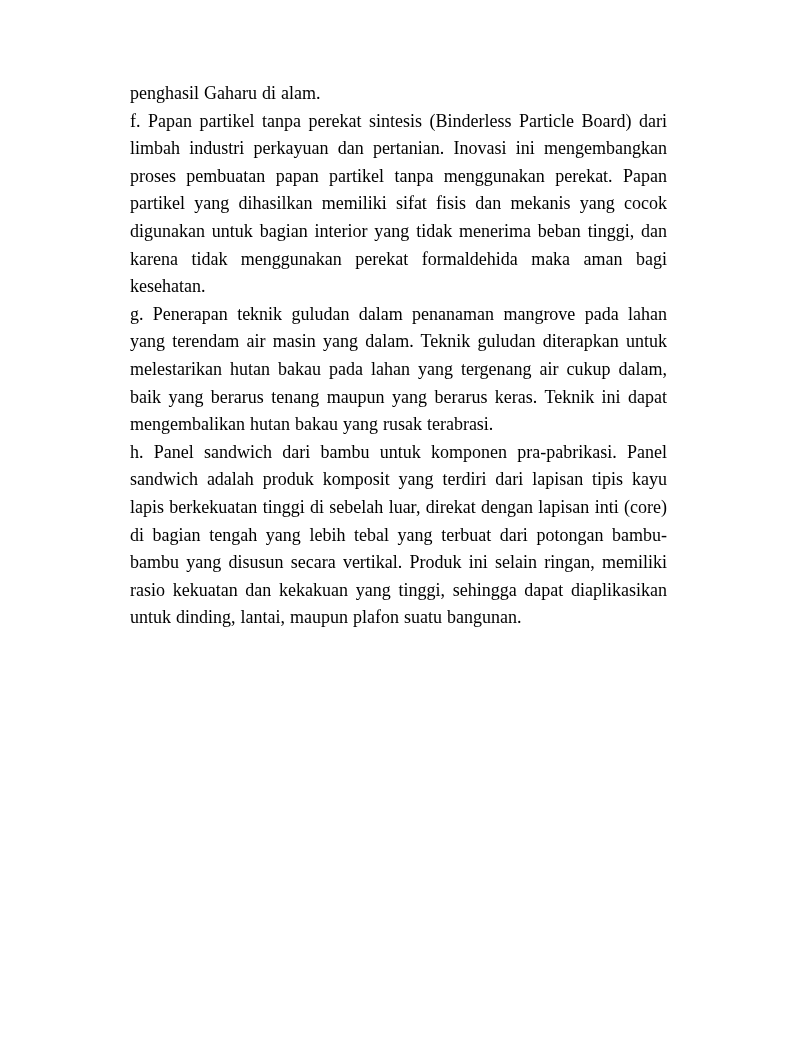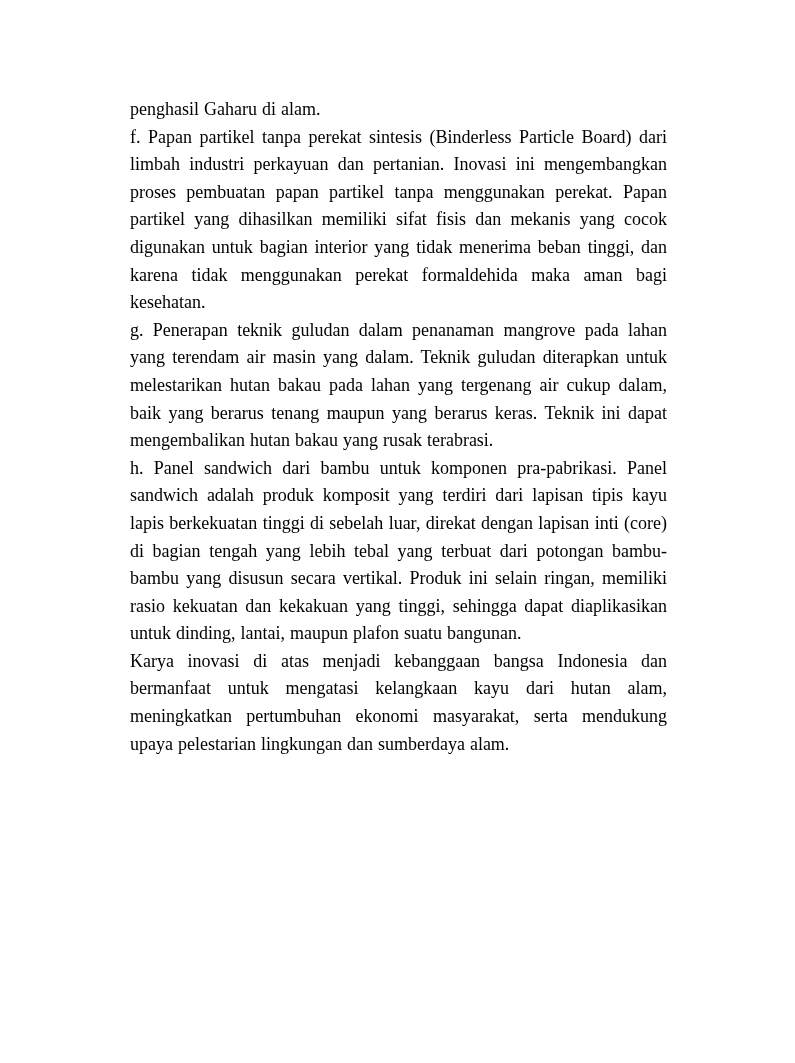--- a/index.html
+++ b/index.html
@@ -13,21 +13,21 @@
     height: 1063px;
     background: #ffffff;
     font-family: "Liberation Serif", serif;
     color: #000000;
     overflow: hidden;
     margin: 0 auto;
   }
   .content {
     position: absolute;
     left: 130px;
-    top: 96px;
+    top: 80px;
     width: 537px;
     font-size: 18px;
     line-height: 27.6px;
     text-align: justify;
   }
   .para {
     margin: 0;
     padding: 0;
     word-spacing: 0.5px;
   }
@@ -44,15 +44,14 @@
 </style>
 </head>
 <body>
 
 <div class="page">
   <div class="content">
     <p class="para">penghasil Gaharu di alam.</p>
     <p class="para">f. Papan partikel tanpa perekat sintesis (Binderless Particle Board) dari limbah industri perkayuan dan pertanian. Inovasi ini mengembangkan proses pembuatan papan partikel tanpa menggunakan perekat. Papan partikel yang dihasilkan memiliki sifat fisis dan mekanis yang cocok digunakan untuk bagian interior yang tidak menerima beban tinggi, dan karena tidak menggunakan perekat formaldehida maka aman bagi kesehatan.</p>
     <p class="para">g. Penerapan teknik guludan dalam penanaman mangrove pada lahan yang terendam air masin yang dalam. Teknik guludan diterapkan untuk melestarikan hutan bakau pada lahan yang tergenang air cukup dalam, baik yang berarus tenang maupun yang berarus keras. Teknik ini dapat mengembalikan hutan bakau yang rusak terabrasi.</p>
     <p class="para">h. Panel sandwich dari bambu untuk komponen pra-pabrikasi. Panel sandwich adalah produk komposit yang terdiri dari lapisan tipis kayu lapis berkekuatan tinggi di sebelah luar, direkat dengan lapisan inti (core) di bagian tengah yang lebih tebal yang terbuat dari potongan bambu-bambu yang disusun secara vertikal. Produk ini selain ringan, memiliki rasio kekuatan dan kekakuan yang tinggi, sehingga dapat diaplikasikan untuk dinding, lantai, maupun plafon suatu bangunan.</p>
-    <p class="para">Karya inovasi di atas menjadi kebanggaan bangsa Indonesia dan bermanfaat untuk mengatasi kelangkaan kayu dari hutan alam, meningkatkan pertumbuhan ekonomi masyarakat, serta mendukung upaya pelestarian lingkungan dan sumberdaya alam.</p>
   </div>
 </div>
 
 </body></html>

